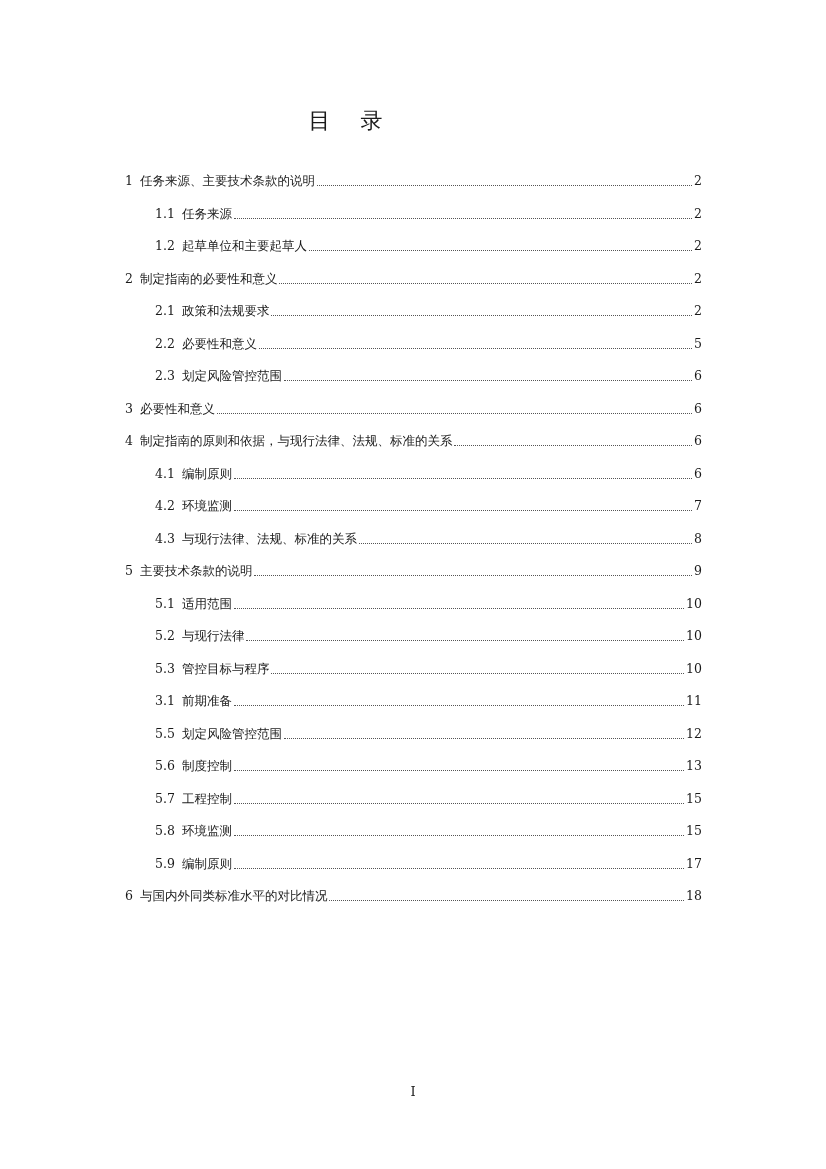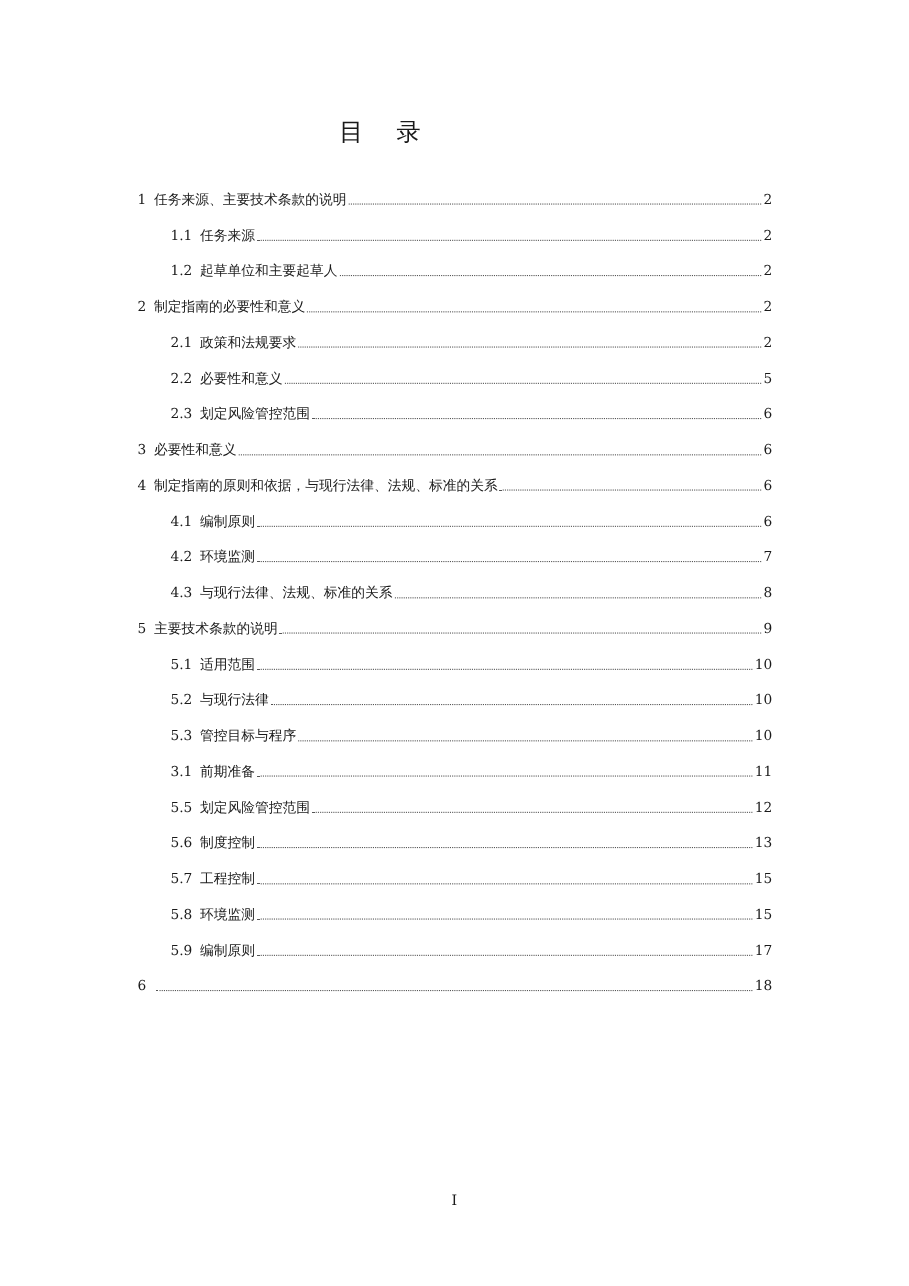--- a/index.html
+++ b/index.html
@@ -164,18 +164,19 @@
     <span class="page">15</span>
   </div>
   <div class="entry lvl2" style="top:682.5px">
     <span class="num">5.9</span>
     <span class="label">编制原则</span>
     <span class="dots"></span>
     <span class="page">17</span>
   </div>
   <div class="entry lvl1" style="top:715px">
     <span class="num">6</span>
+    <span class="label">与国内外同类标准水平的对比情况</span>
     <span class="dots"></span>
     <span class="page">18</span>
   </div>
 </div>
 
 <div class="page-number">I</div>
 
 </body></html>

